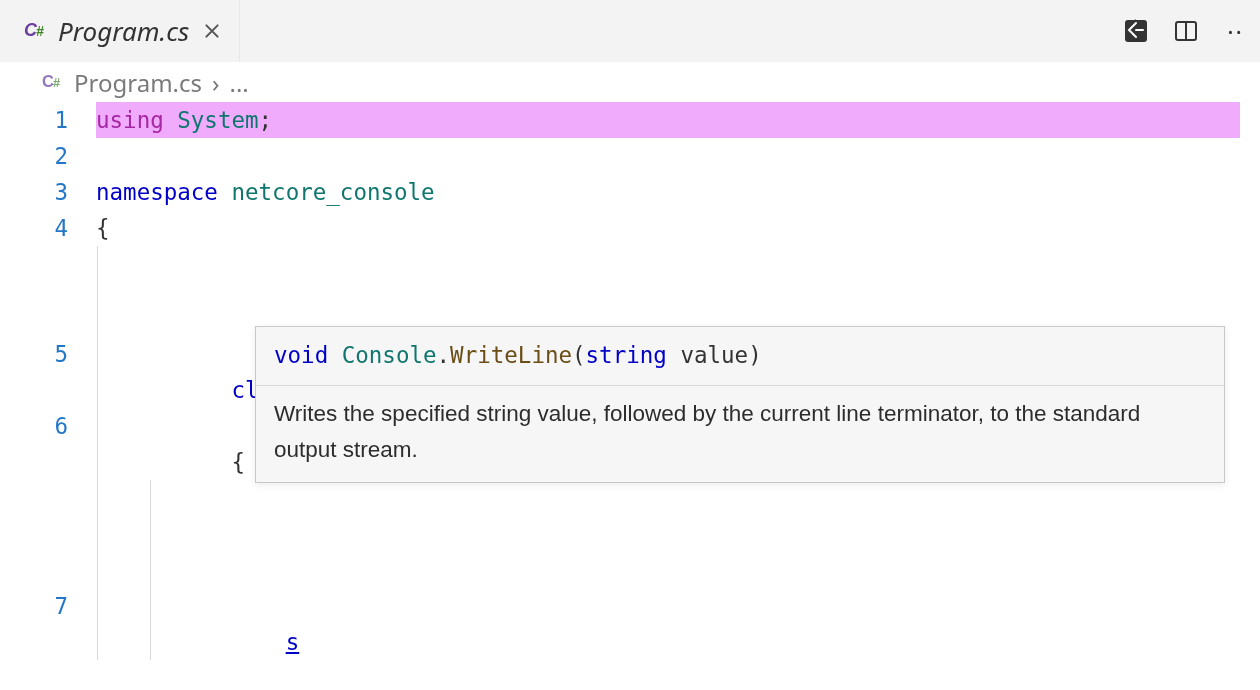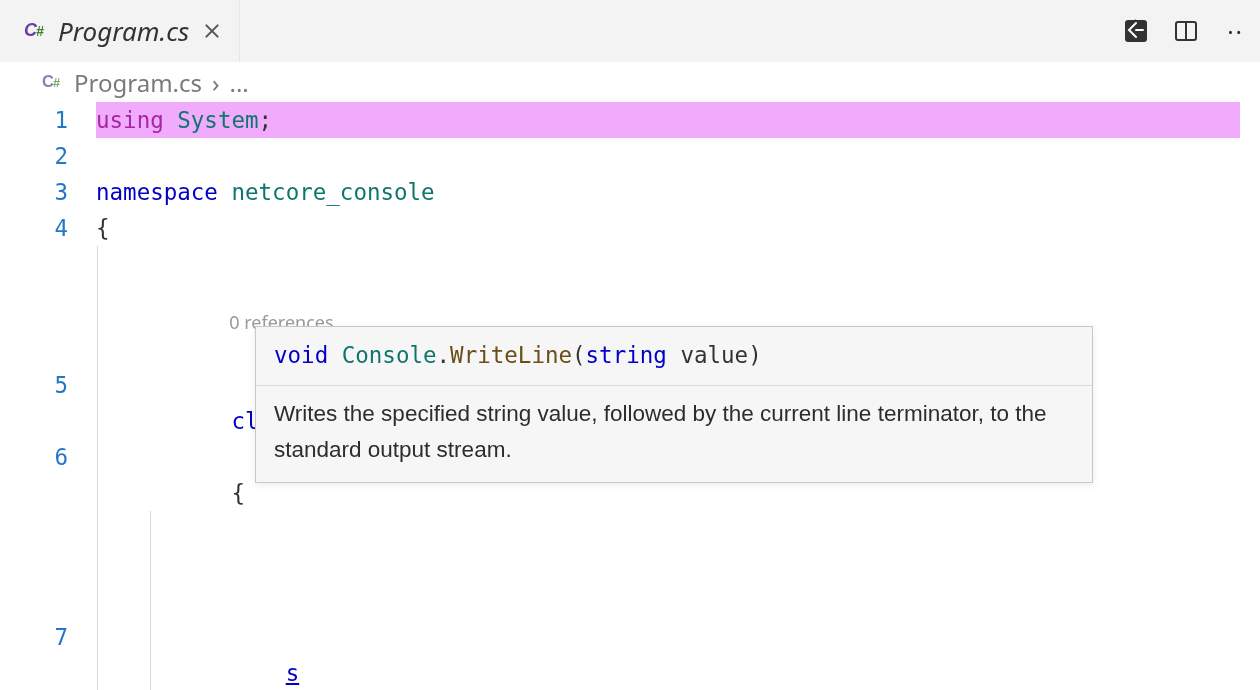--- a/index.html
+++ b/index.html
@@ -48,21 +48,21 @@
   .type  { color:#0f766e; }
   .mtd   { color:#6b4e16; }
   .punct { color:#333; }
   .using { color:#a626a4; }
 
   .codelens { font-family: "Segoe UI", -apple-system, system-ui, sans-serif; font-size: 18px; color:#9a9a9a; padding-left: 0; }
 
   
   .hover {
     position: absolute;
-    left: 255px; top: 224px; width: 838px;
+    left: 255px; top: 224px; width: 970px;
     background:#f6f6f6;
     border:1px solid #c8c8c8;
     box-shadow: 0 2px 8px rgba(0,0,0,.08);
     z-index: 20;
   }
   .hover .sig {
     font-family: "SF Mono", Menlo, Consolas, monospace;
     font-size: 22.5px;
     padding: 10px 18px 12px 18px;
     color:#333;
@@ -167,21 +167,20 @@
 
   <div class="row">
     <div class="gutter">4</div>
     <div class="code"><span class="punct">{</span></div>
   </div>
 
   <div class="row" style="min-height:30px; line-height:30px;">
     <div class="gutter"></div>
     <div class="code" style="position:relative;">
       <span class="guide" style="left:1px;"></span>
-      <span class="codelens" style="padding-left:52px;">0 references</span>
     </div>
   </div>
 
   <div class="row">
     <div class="gutter">5</div>
     <div class="code" style="position:relative;">
       <span class="guide" style="left:1px;"></span>    <span class="kw">class</span> <span class="type">Program</span></div>
   </div>
 
   <div class="row">

